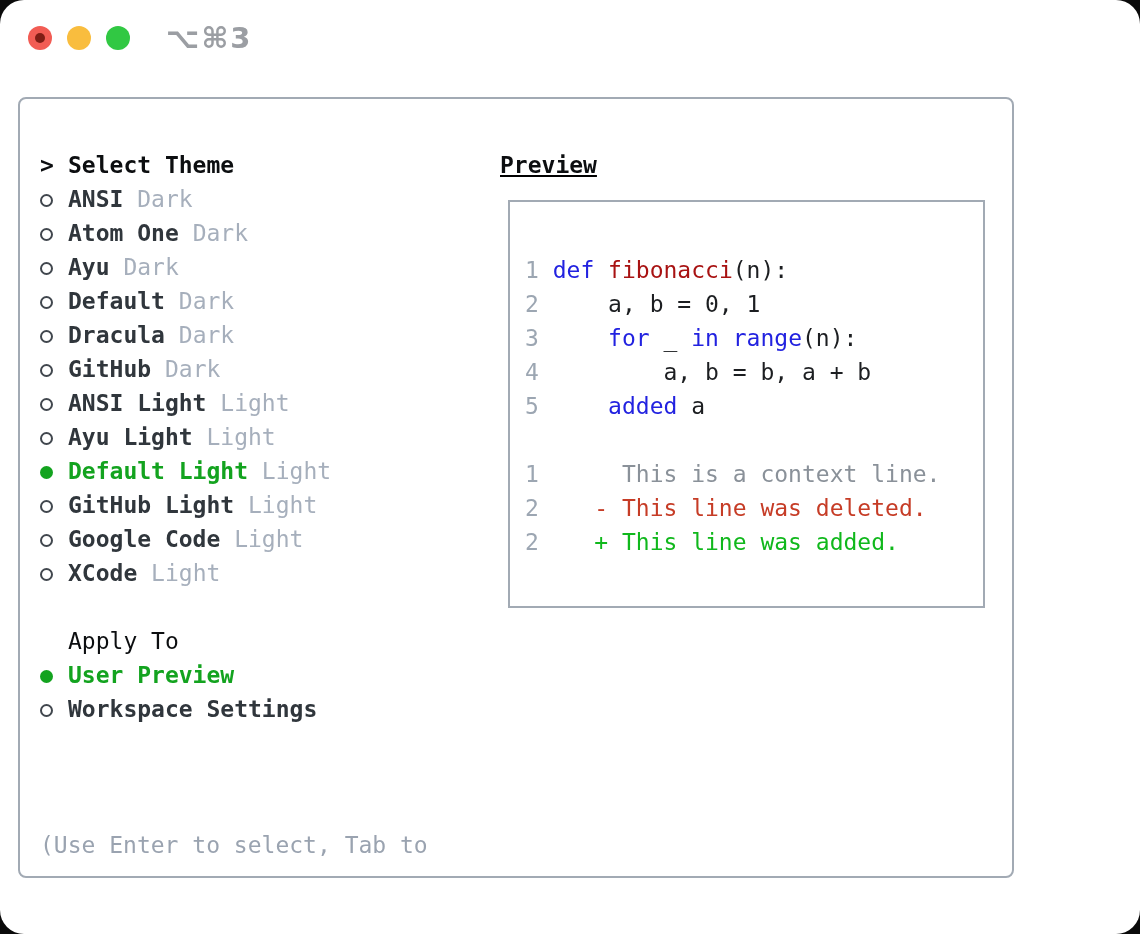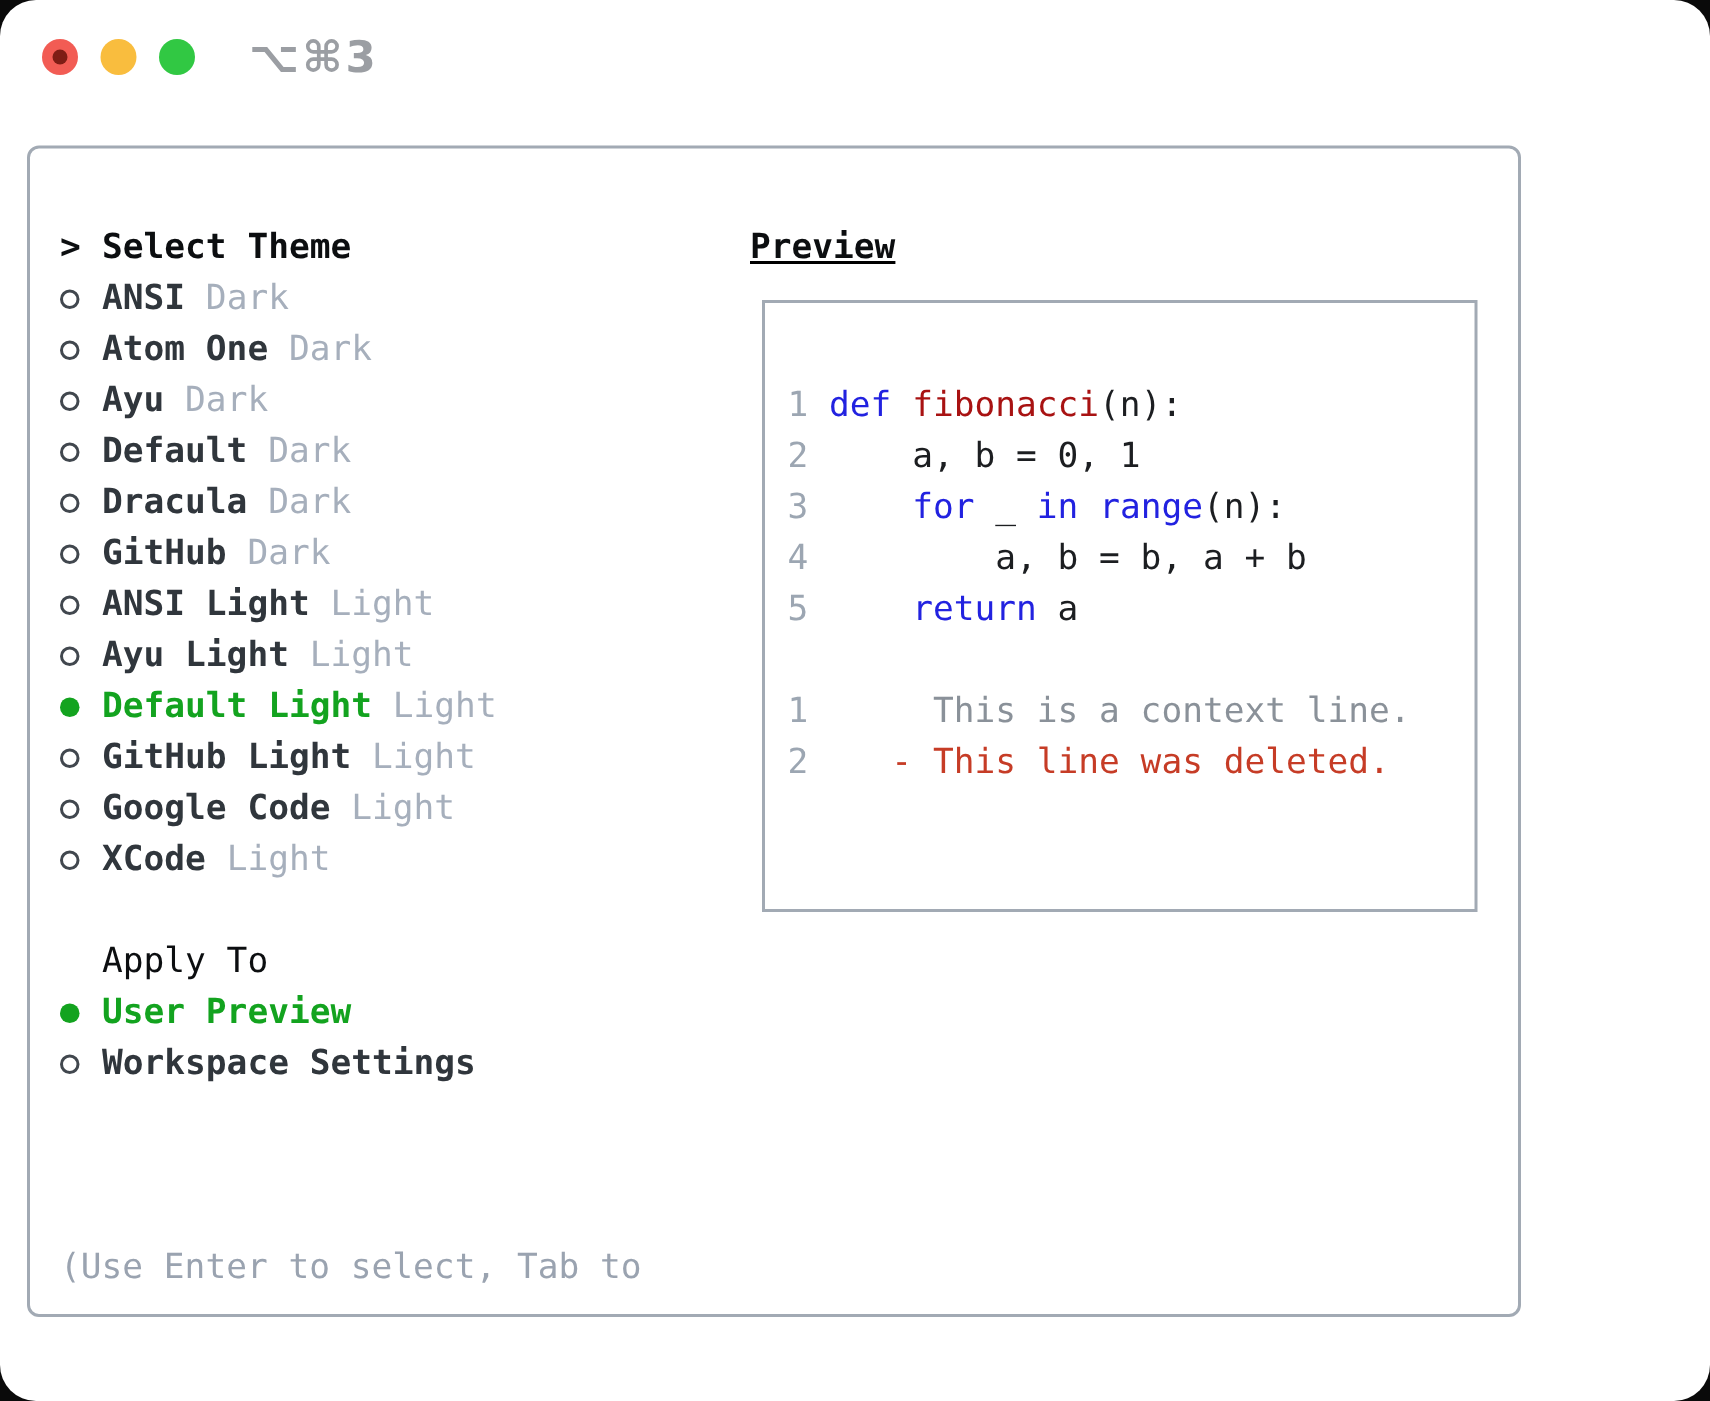--- a/index.html
+++ b/index.html
@@ -146,21 +146,22 @@
     <div class="right-col">
       <div class="preview-title">Preview</div>
     </div>
 
     <div class="preview-box">
       <div id="code-lines">
           <div class="code-line"><span class="c-num">1 </span><span class="c-kw">def</span><span class="c-txt"> </span><span class="c-fn">fibonacci</span><span class="c-txt">(n):</span></div>
           <div class="code-line"><span class="c-num">2 </span><span class="c-txt">    a, b = 0, 1</span></div>
           <div class="code-line"><span class="c-num">3 </span><span class="c-txt">    </span><span class="c-kw">for</span><span class="c-txt"> _ </span><span class="c-kw">in</span><span class="c-txt"> </span><span class="c-kw">range</span><span class="c-txt">(n):</span></div>
           <div class="code-line"><span class="c-num">4 </span><span class="c-txt">        a, b = b, a + b</span></div>
-          <div class="code-line"><span class="c-num">5 </span><span class="c-txt">    </span><span class="c-kw">return</span><span class="c-txt"> a</span></div>
+          <div class="code-line"><span class="c-num">5 </span><span class="c-txt">    </span><span class="c-kw">added</span><span class="c-txt"> a</span></div>
           <div class="code-line"></div>
           <div class="code-line"><span class="c-num">1</span><span class="c-ctx">      This is a context line.</span></div>
           <div class="code-line"><span class="c-num">2</span><span class="c-del">    - This line was deleted.</span></div>
+          <div class="code-line"><span class="c-num">2</span><span class="c-add">    + This line was added.</span></div>
         </div>
     </div>
 
   </div>
 </div>
 
 </body></html>

